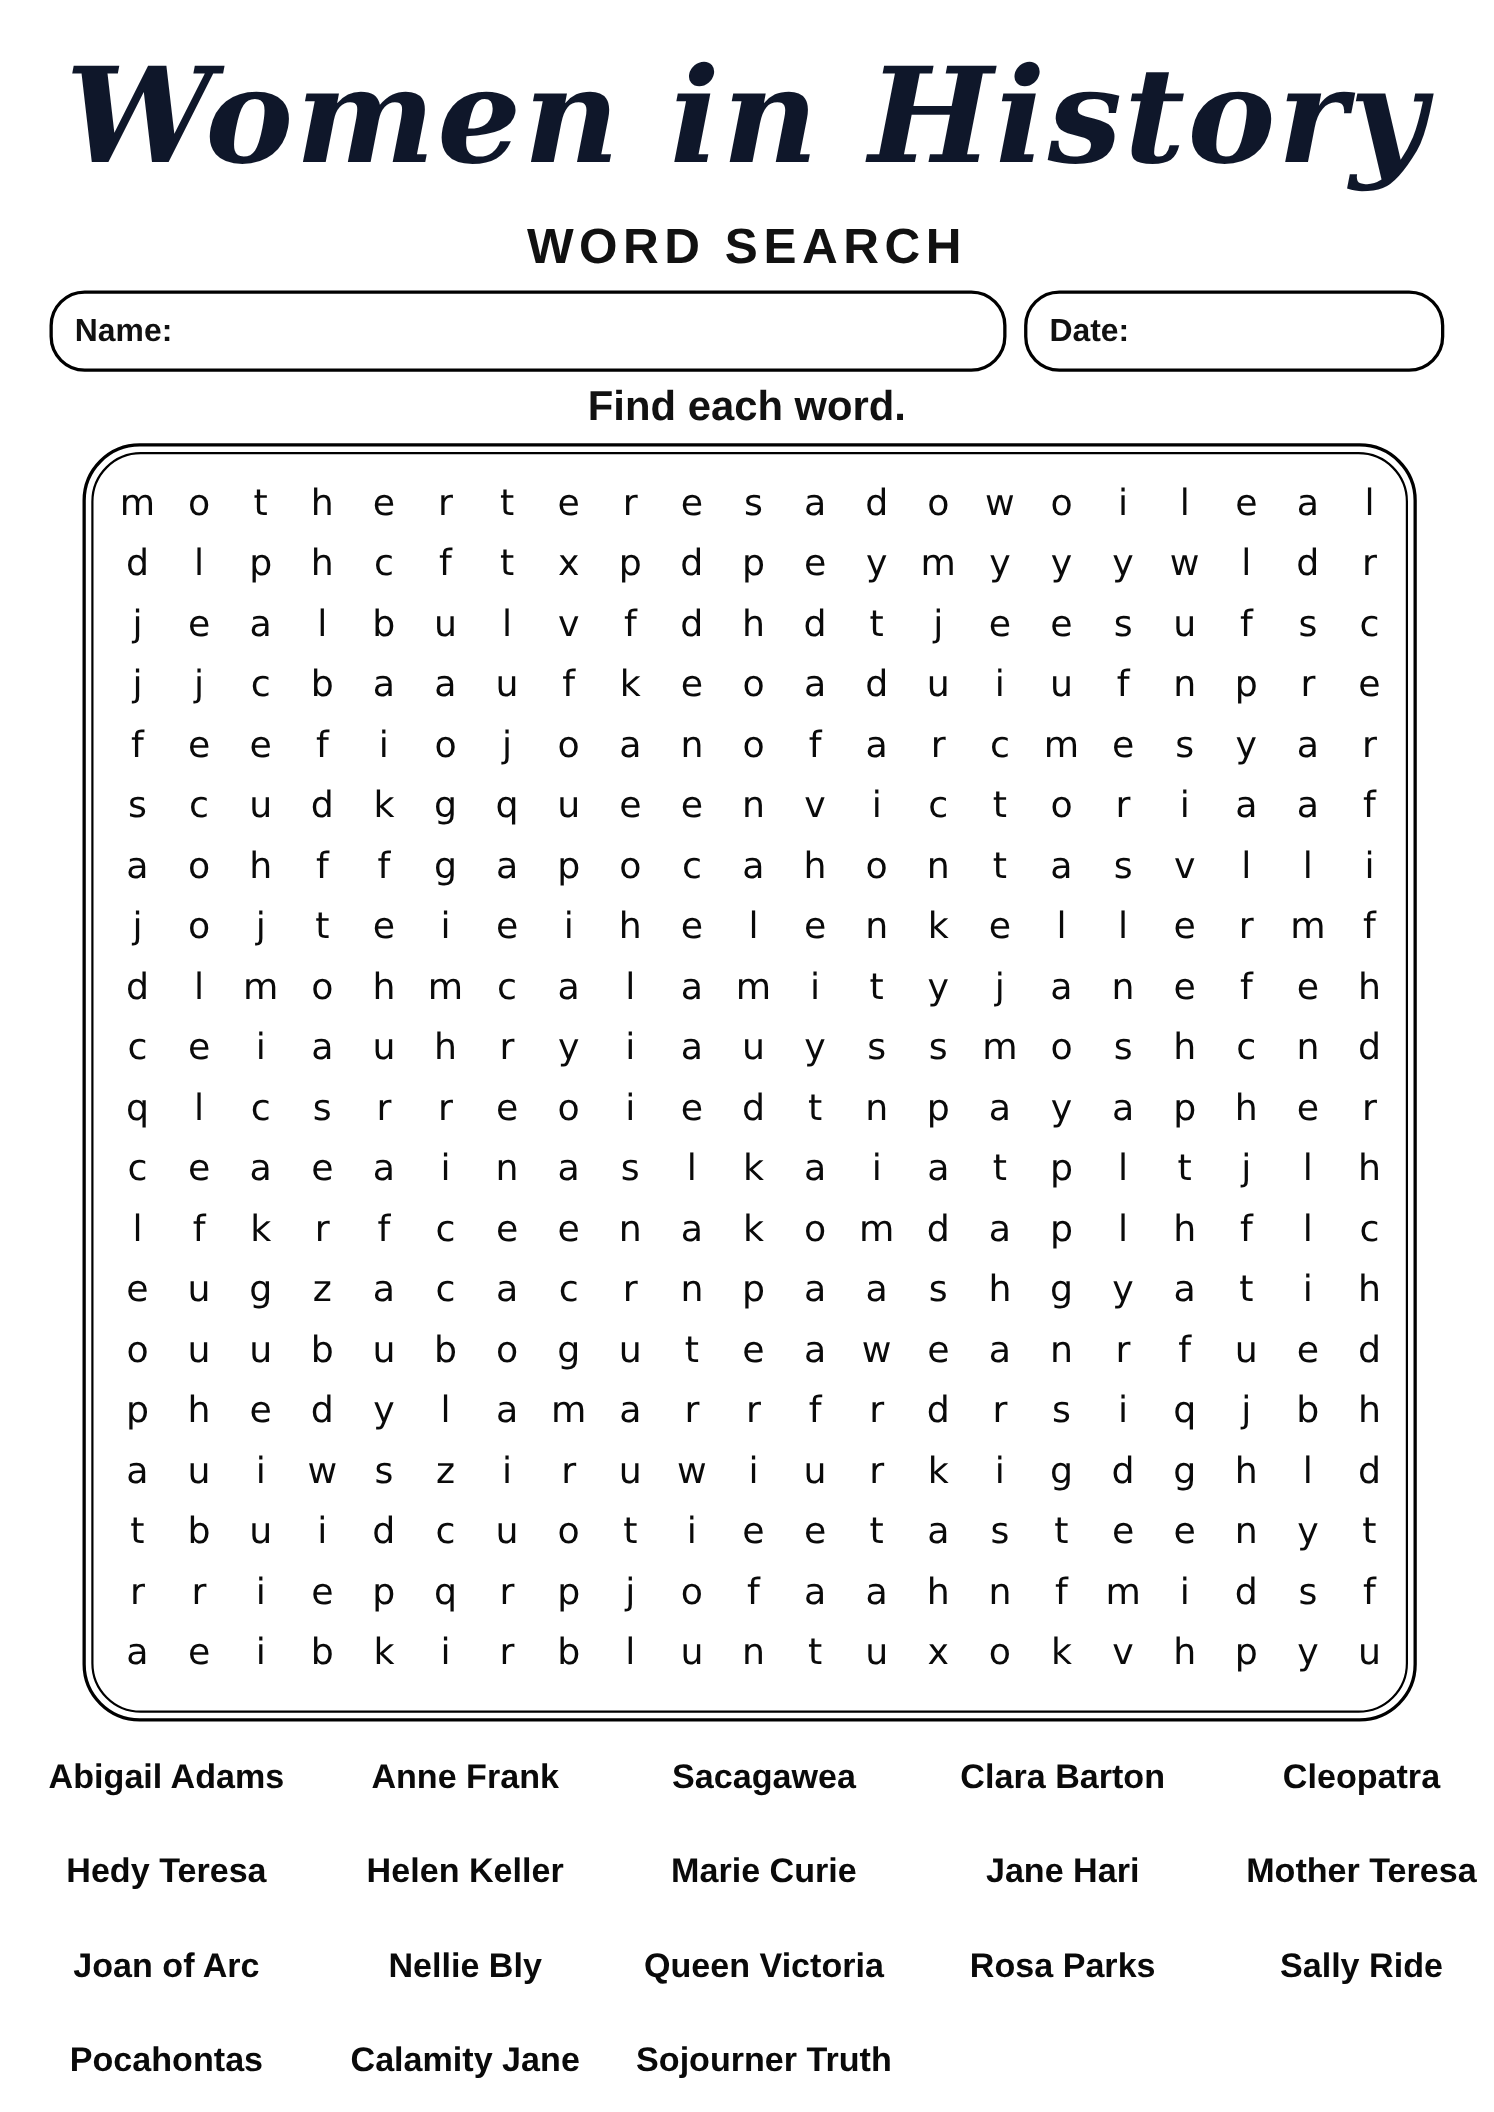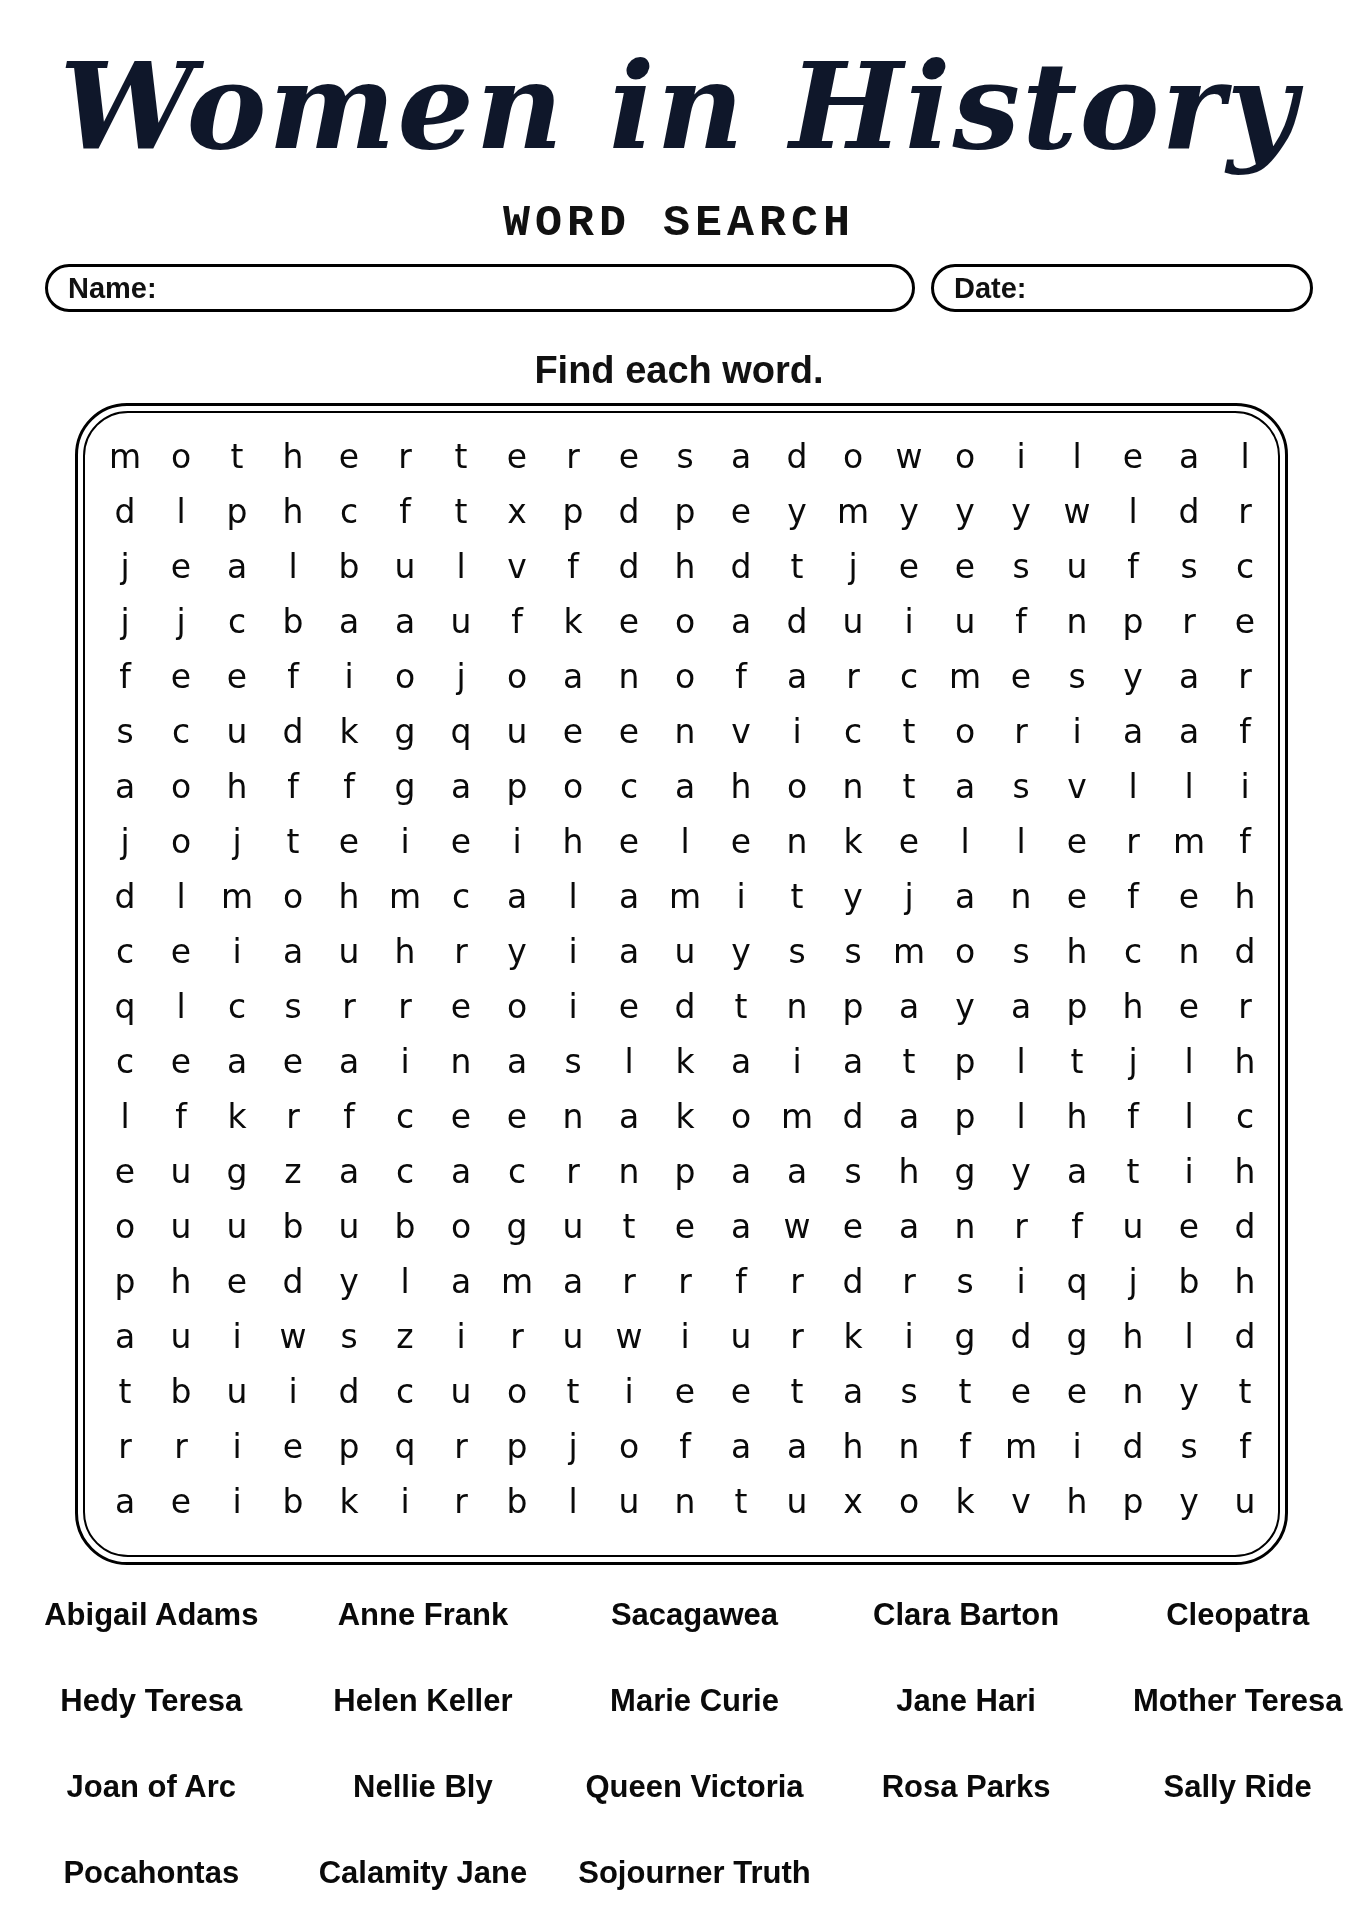--- a/index.html
+++ b/index.html
@@ -6,25 +6,25 @@
   .page { position:relative; width:1358px; height:1920px; background:#fff; color:#000; overflow:hidden; }
 
   .title {
     position:absolute; top:20px; left:0; width:100%; text-align:center;
     font-family:"DejaVu Serif", serif; font-style:italic; font-weight:bold;
     font-size:120px; line-height:172px; letter-spacing:2px; color:#0f172a;
     white-space:nowrap;
   }
   .subtitle {
     position:absolute; top:198px; left:0; width:100%; text-align:center;
-    font-family:Liberation Mono, monospace; font-weight:bold;
+    font-family:Liberation Sans, sans-serif; font-weight:bold;
     font-size:45px; letter-spacing:5px; color:#111;
   }
 
-  .fields-row { position:absolute; top:264px; left:45px; width:1268px; height:48px; display:flex; gap:16px; }
+  .fields-row { position:absolute; top:264px; left:45px; width:1268px; height:74px; display:flex; gap:16px; }
   .field {
     border:3px solid #000; border-radius:32px; background:#fff;
     display:flex; align-items:center; padding:0 20px; box-sizing:border-box;
     font-family:"Liberation Sans", sans-serif; font-weight:bold; font-size:29px; color:#111;
   }
   .field.name { flex:1; }
   .field.date { width:382px; }
 
   .instruction {
     position:absolute; top:349px; left:0; width:100%; text-align:center;

